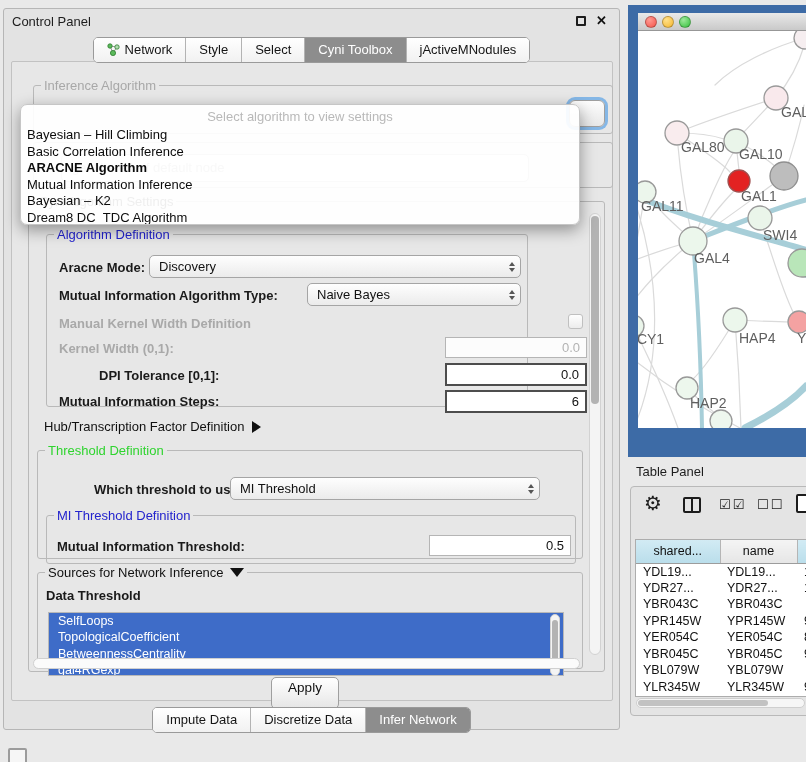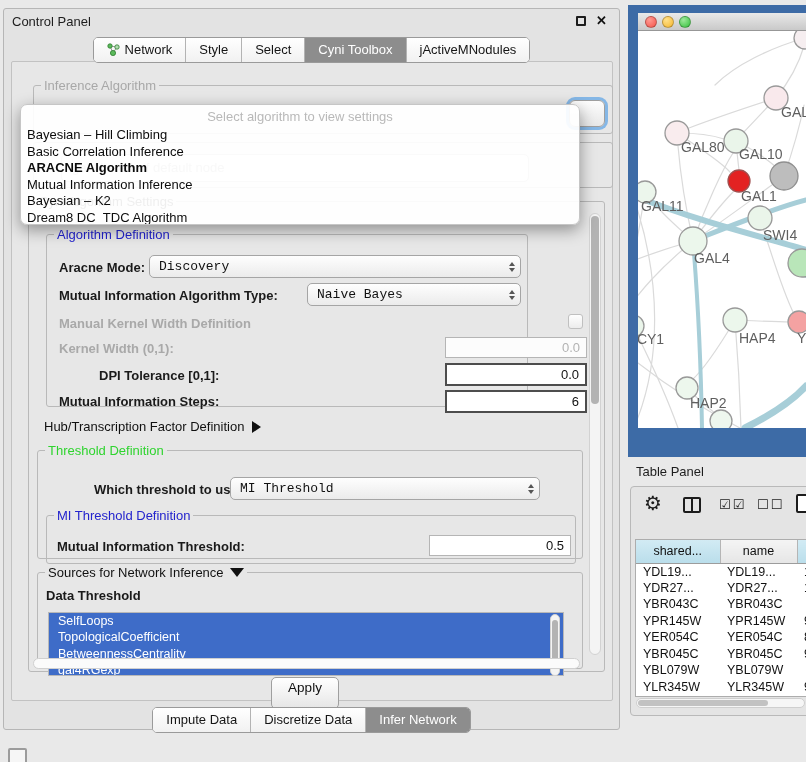--- a/index.html
+++ b/index.html
@@ -50,21 +50,21 @@
   
   fieldset.fs{ position:absolute; border:1px solid #b9b9b9; border-radius:3px; }
   fieldset.fs legend{ margin-left:7px; padding:0 3px; font-size:13px; }
   .t-black{ color:#111; } .t-blue{ color:#2323cd; } .t-green{ color:#2fd42f; }
 
   .lbl{ position:absolute; font-size:13px; white-space:nowrap; }
   .b{ font-weight:bold; }
   .dis{ color:#a9a9a9; }
 
   .combo{ position:absolute; height:23px; border:1px solid #a5a5a5; border-radius:5px;
-    background:linear-gradient(#fefefe,#ebebeb); display:flex; align-items:center;font-family:Liberation Mono, monospace; }
+    background:linear-gradient(#fefefe,#ebebeb); display:flex; align-items:center; }
   .combo .cv{ flex:1; font-size:13px; padding-left:9px; color:#111; }
   .arrs{ width:16px; align-self:stretch; display:flex; flex-direction:column; align-items:center; justify-content:center; gap:2px; }
   .tri-u{ width:0; height:0; border-left:3.5px solid transparent; border-right:3.5px solid transparent; border-bottom:4.5px solid #555; }
   .tri-d{ width:0; height:0; border-left:3.5px solid transparent; border-right:3.5px solid transparent; border-top:4.5px solid #555; }
 
   .numf{ position:absolute; height:21px; background:#fff; border:1px solid #b5b5b5;
     font-size:13px; text-align:right; padding:2px 6px 0 0; color:#111; }
   .numf.strong{ border:2px solid #4d4d4d; height:23px; }
   .numf.disf{ color:#b3b3b3; background:#fcfcfc; }
 

